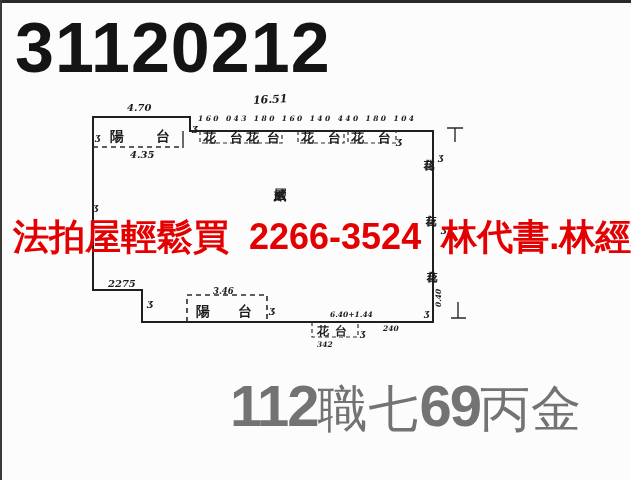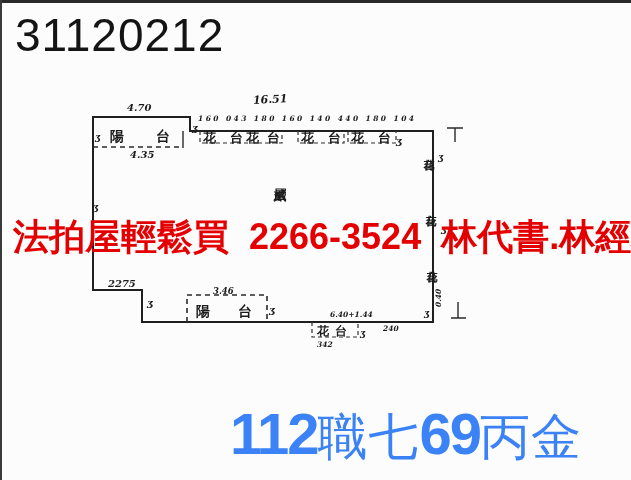--- a/index.html
+++ b/index.html
@@ -6,31 +6,31 @@
   .page {
     position:relative; width:631px; height:480px;
     background:#fcfcfc; overflow:hidden;
     font-family:"Liberation Sans", sans-serif;
   }
   .border-top  { position:absolute; left:0; top:0; width:631px; height:3px; background:#2a2a2a; z-index:6; }
   .border-left { position:absolute; left:0; top:0; width:2px; height:480px; background:#3a3a3a; z-index:6; }
 
   .case-number {
     position:absolute; left:15px; top:8px; z-index:4;
-    font-size:46px; font-weight:normal; letter-spacing:1px; color:#141414;
+    font-size:70px; font-weight:bold; letter-spacing:1px; color:#141414;
     white-space:pre;
   }
   .ad-text {
     position:absolute; left:13px; top:217px; z-index:5;
     font-size:36px; font-weight:bold; color:#e40000;
     letter-spacing:0px; white-space:pre; line-height:40px;
   }
   .property-code {
-    position:absolute; left:230px; top:400px; z-index:4;
-    white-space:nowrap; color:#3b82f6;
+    position:absolute; left:230px; top:372px; z-index:4;
+    white-space:nowrap; color:#737373;
   }
   .seg-num { font-family:"Liberation Sans", sans-serif; font-weight:bold; font-size:58px; letter-spacing:-2px; vertical-align:baseline; }
   .seg-cjk { font-family:"Liberation Serif", serif; font-weight:400; font-size:50px; letter-spacing:1px; vertical-align:baseline; }
 
   svg.plan { position:absolute; left:0; top:0; z-index:2; }
   .wall   { stroke:#1f1f1f; stroke-width:2;   fill:none; }
   .wall-thin { stroke:#2a2a2a; stroke-width:1.4; fill:none; }
   .dash   { stroke:#2a2a2a; stroke-width:1.6; fill:none; stroke-dasharray:5,4; }
   .dash2  { stroke:#2f2f2f; stroke-width:1.2; fill:none; stroke-dasharray:4,3; }
   text { fill:#1b1b1b; }

